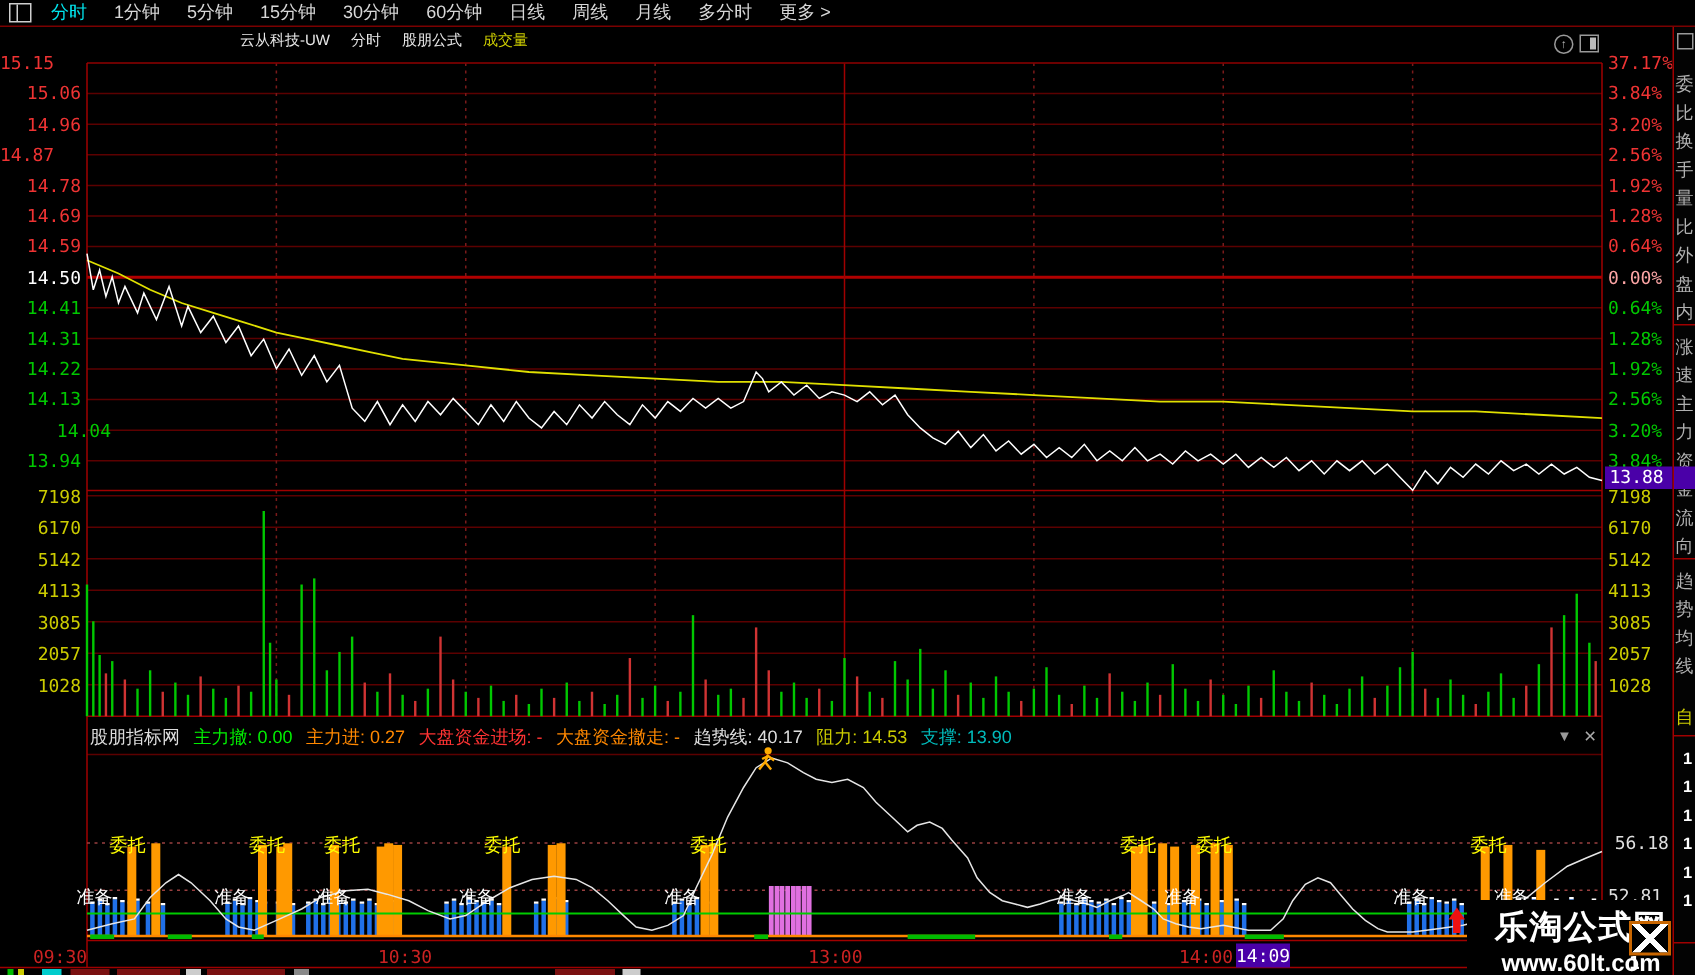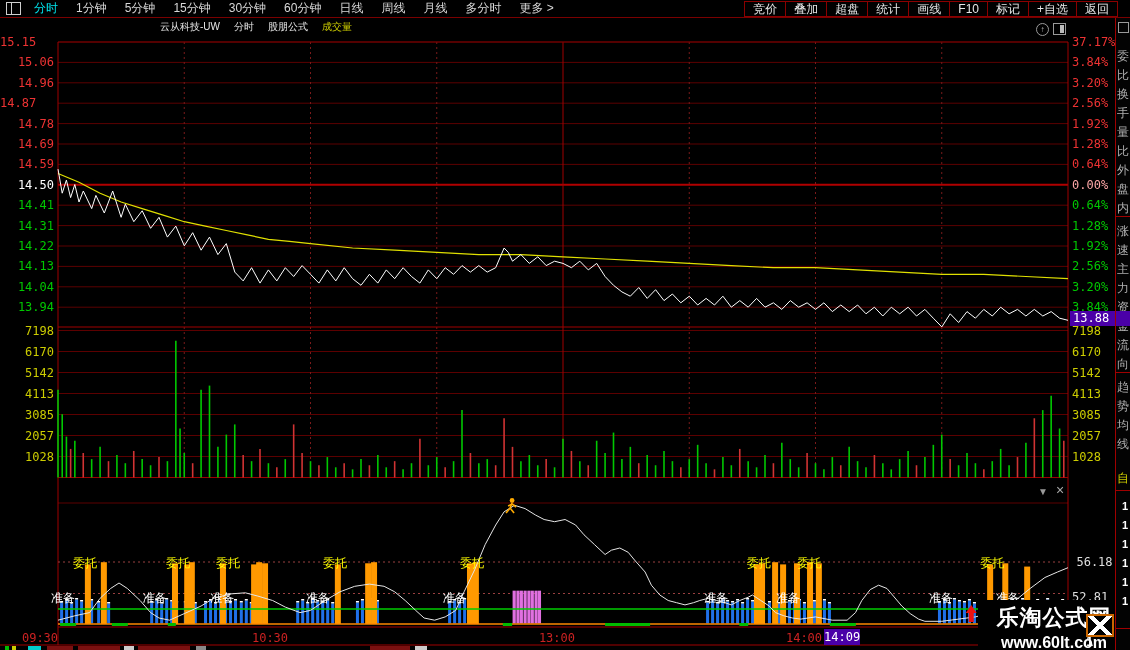--- a/index.html
+++ b/index.html
@@ -62,31 +62,20 @@
         <span class="mi">1分钟</span>
         <span class="mi">5分钟</span>
         <span class="mi">15分钟</span>
         <span class="mi">30分钟</span>
         <span class="mi">60分钟</span>
         <span class="mi">日线</span>
         <span class="mi">周线</span>
         <span class="mi">月线</span>
         <span class="mi">多分时</span>
         <span class="mi">更多 &gt;</span>
-      </div>
-    <div id="menu-right">
-        <span class="mb">竞价</span>
-        <span class="mb">叠加</span>
-        <span class="mb">超盘</span>
-        <span class="mb">统计</span>
-        <span class="mb">画线</span>
-        <span class="mb">F10</span>
-        <span class="mb">标记</span>
-        <span class="mb">+自选</span>
-        <span class="mb">返回</span>
       </div>
   </div>
 
   <div id="titlebar">
     <span>云从科技-UW</span>
     <span>分时</span>
     <span>股朋公式</span>
     <span class="yellow">成交量</span>
   </div>
   <div id="icon-up" class="topicon">↑</div>
@@ -506,21 +495,21 @@
       <div class="lbl num" style="left: 0px; top: 75.8px; color: rgb(238, 51, 51); width: 54px; text-align: right;">14.96</div>
       <div class="lbl num" style="left: 0px; top: 96.2px; color: rgb(238, 51, 51); width: 54px; ">14.87</div>
       <div class="lbl num" style="left: 0px; top: 116.6px; color: rgb(238, 51, 51); width: 54px; text-align: right;">14.78</div>
       <div class="lbl num" style="left: 0px; top: 137px; color: rgb(238, 51, 51); width: 54px; text-align: right;">14.69</div>
       <div class="lbl num" style="left: 0px; top: 157.4px; color: rgb(238, 51, 51); width: 54px; text-align: right;">14.59</div>
       <div class="lbl num" style="left: 0px; top: 177.8px; color: rgb(255, 255, 255); width: 54px; text-align: right;">14.50</div>
       <div class="lbl num" style="left: 0px; top: 198.2px; color: rgb(0, 200, 0); width: 54px; text-align: right;">14.41</div>
       <div class="lbl num" style="left: 0px; top: 218.6px; color: rgb(0, 200, 0); width: 54px; text-align: right;">14.31</div>
       <div class="lbl num" style="left: 0px; top: 239px; color: rgb(0, 200, 0); width: 54px; text-align: right;">14.22</div>
       <div class="lbl num" style="left: 0px; top: 259.4px; color: rgb(0, 200, 0); width: 54px; text-align: right;">14.13</div>
-      <div class="lbl num" style="left: 0px; top: 279.8px; color: rgb(0, 200, 0); width: 54px; text-align: right;">14.04</div>
+      <div class="lbl num" style="left: 0px; top: 279.8px; color: rgb(0, 200, 0); width: 54px; text-align: right; padding-left: 20px;">14.04</div>
       <div class="lbl num" style="left: 0px; top: 300.2px; color: rgb(0, 200, 0); width: 54px; text-align: right;">13.94</div>
       <div class="lbl num" style="left: 1072px; top: 35px; color: rgb(238, 51, 51); width: 45px; text-align: left;">37.17%</div>
       <div class="lbl num" style="left: 1072px; top: 55.4px; color: rgb(238, 51, 51); width: 45px; text-align: left;">3.84%</div>
       <div class="lbl num" style="left: 1072px; top: 75.8px; color: rgb(238, 51, 51); width: 45px; text-align: left;">3.20%</div>
       <div class="lbl num" style="left: 1072px; top: 96.2px; color: rgb(238, 51, 51); width: 45px; text-align: left;">2.56%</div>
       <div class="lbl num" style="left: 1072px; top: 116.6px; color: rgb(238, 51, 51); width: 45px; text-align: left;">1.92%</div>
       <div class="lbl num" style="left: 1072px; top: 137px; color: rgb(238, 51, 51); width: 45px; text-align: left;">1.28%</div>
       <div class="lbl num" style="left: 1072px; top: 157.4px; color: rgb(238, 51, 51); width: 45px; text-align: left;">0.64%</div>
       <div class="lbl num" style="left: 1072px; top: 177.8px; color: #fca5a5; width: 45px; text-align: left;">0.00%</div>
       <div class="lbl num" style="left: 1072px; top: 198.2px; color: rgb(0, 200, 0); width: 45px; text-align: left;">0.64%</div>
@@ -564,20 +553,30 @@
       <div class="lbl" style="left: 439.846px; top: 591px; color: rgb(255, 255, 255); width: 30px; text-align: center;">准备</div>
       <div class="lbl" style="left: 701.183px; top: 591px; color: rgb(255, 255, 255); width: 30px; text-align: center;">准备</div>
       <div class="lbl" style="left: 773.146px; top: 591px; color: rgb(255, 255, 255); width: 30px; text-align: center;">准备</div>
       <div class="lbl" style="left: 925.908px; top: 591px; color: rgb(255, 255, 255); width: 30px; text-align: center;">准备</div>
       <div class="lbl" style="left: 992.821px; top: 591px; color: rgb(255, 255, 255); width: 30px; text-align: center;">准备</div>
     </div>
 
   <div id="tag1388" class="num">13.88</div>
   <div id="tag1409" class="num" style="left: 824px;">14:09</div>
 
+  <div id="ind-header">
+      <span style="color: rgb(221, 221, 221);">股朋指标网</span>
+      <span style="color: rgb(0, 238, 0);">主力撤: 0.00</span>
+      <span style="color: rgb(255, 136, 0);">主力进: 0.27</span>
+      <span style="color: rgb(255, 51, 51);">大盘资金进场: -</span>
+      <span style="color: rgb(255, 136, 0);">大盘资金撤走: -</span>
+      <span style="color: rgb(221, 221, 221);">趋势线: 40.17</span>
+      <span style="color: rgb(204, 204, 0);">阻力: 14.53</span>
+      <span style="color: rgb(0, 187, 187);">支撑: 13.90</span>
+    </div>
   <div id="ind-drop">▼</div>
   <div id="ind-close">×</div>
 
   <div id="watermark">
     <div class="w1">乐淘公式网</div>
     <div class="w2">www.60lt.com</div>
   </div>
 
   <div id="strip">
     <div id="strip-icon"></div>

